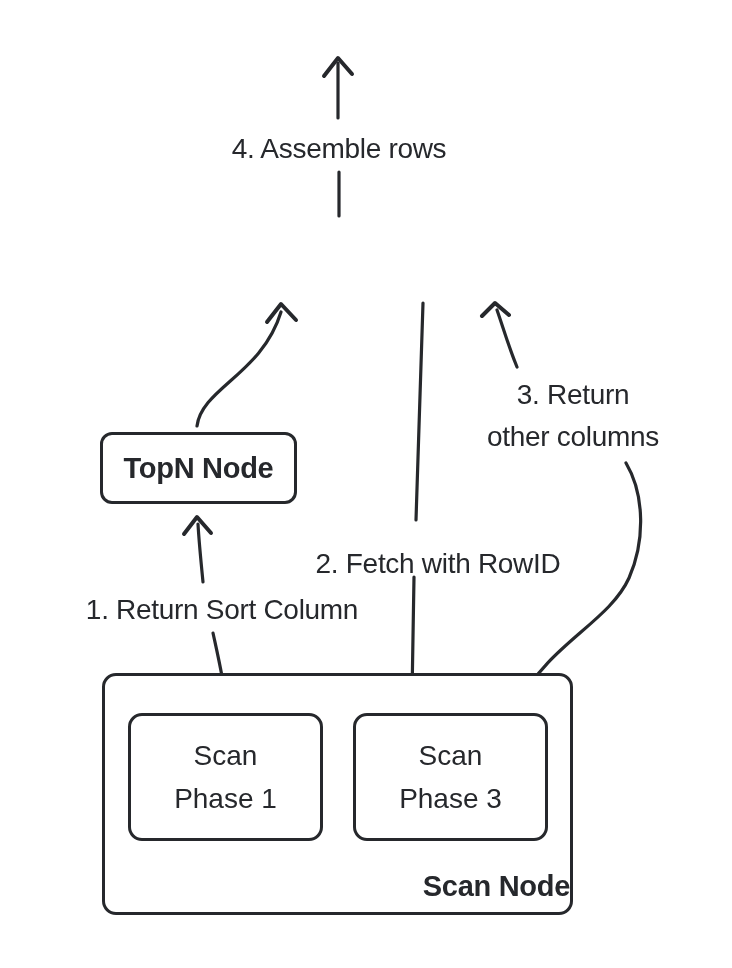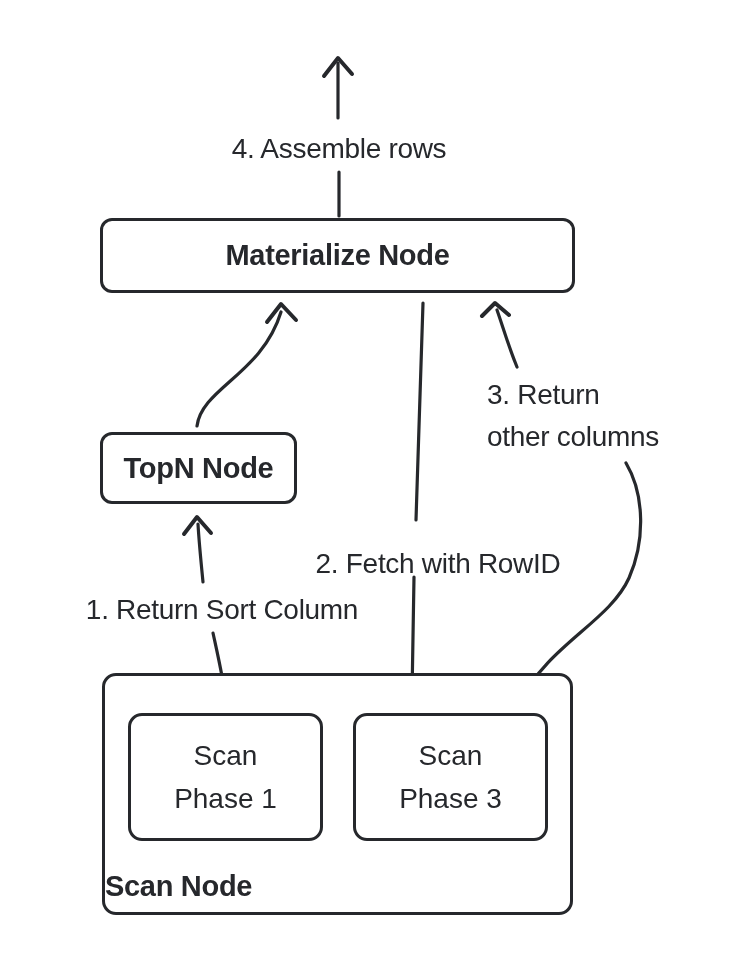--- a/index.html
+++ b/index.html
@@ -60,21 +60,21 @@
   }
   .scan {
     left: 102px; top: 673px;
     width: 471px; height: 242px;
     border-radius: 14px;
   }
   .scan-title {
     position: absolute;
     left: 0; right: 0;
     bottom: 9px;
-    text-align: left;
+    text-align: right;
     font-weight: bold;
     font-size: 29px;
     letter-spacing: -0.3px;
   }
   .phase {
     border-radius: 14px;
     flex-direction: column;
   }
   .phase-1 { left: 128px; top: 713px; width: 195px; height: 128px; }
   .phase-2 { left: 353px; top: 713px; width: 195px; height: 128px; }
@@ -83,21 +83,21 @@
     line-height: 43px;
     text-align: right;
     white-space: nowrap;
   }
   .step-label {
     position: absolute;
     transform: translate(-50%, -50%);
     font-size: 28px;
     letter-spacing: -0.3px;
     white-space: nowrap;
-    text-align: left;
+    text-align: center;
   }
   .step-4 { left: 339px; top: 149px; }
   .step-1 { left: 222px; top: 610px; }
   .step-2 { left: 421px; top: 564px; margin-left: 17px; }
   .step-3 { left: 573px; top: 416px; line-height: 42px; }
 </style>
 </head>
 <body>
 
 <div class="canvas">
@@ -117,23 +117,20 @@
 
     <path d="M517,367 C508,345 503,327 497,310"></path>
     <path class="head" d="M482,316 L495,303 L509,315"></path>
     <path d="M626,463 C645,495 645,542 629,578 C609,622 548,645 520,702"></path>
 
     <path d="M203,582 C201,562 199,542 198,524"></path>
     <path class="head" d="M184,534 L197,517 L211,533"></path>
     <path d="M213,633 C218,656 224,682 226,702"></path>
   </svg>
 
-  <div class="node materialize">
-    <span class="node-title">Materialize Node</span>
-  </div>
 
   <div class="node topn">
     <span class="node-title">TopN Node</span>
   </div>
 
   <div class="node scan">
     <span class="scan-title">Scan Node</span>
   </div>
 
   <div class="node phase phase-1">

